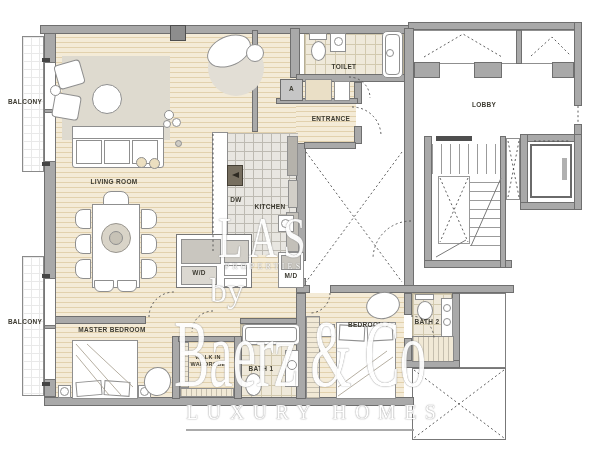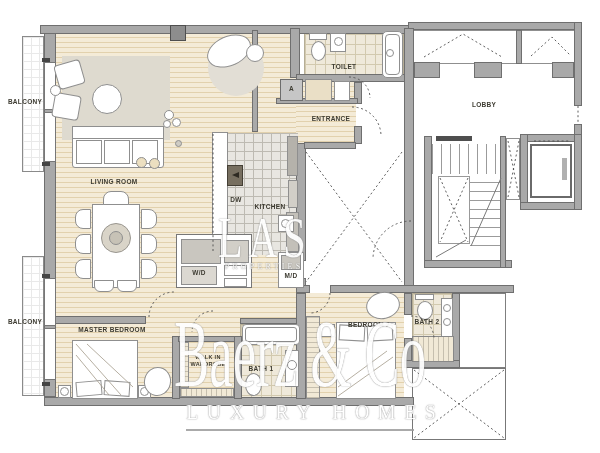--- a/index.html
+++ b/index.html
@@ -242,17 +242,18 @@
   <div class="lbl sm" style="left:184px;top:354px;width:48px">
     <div>WALK IN</div>
     <div>WARDROBE</div>
   </div>
   <div class="lbl" style="left:240px;top:365px;width:42px">BATH 1</div>
   <div class="lbl" style="left:340px;top:321px;width:58px">BEDROOM 2</div>
   <div class="lbl" style="left:406px;top:318px;width:42px">BATH 2</div>
 
   <div class="wm" style="left:218px;top:210px;font-size:56px;letter-spacing:8px;transform:scaleX(.72);transform-origin:left top">LAS</div>
   <div class="wm" style="left:218px;top:263px;width:92px;font-size:8px;letter-spacing:3.2px;text-align:center">PROPERTIES</div>
+  <div class="wm" style="left:210px;top:274px;font-size:34px">by</div>
   <div class="wm" style="left:174px;top:306px;font-size:96px;transform:scaleX(.55);transform-origin:left top">Baerz &amp; Co</div>
   <div class="wm" style="left:186px;top:402px;font-size:20px;letter-spacing:8.5px">LUXURY HOMES</div>
   <div class="wm-line" style="left:186px;top:429px;width:228px;height:2px"></div>
 
 </div>
 
 </body></html>

